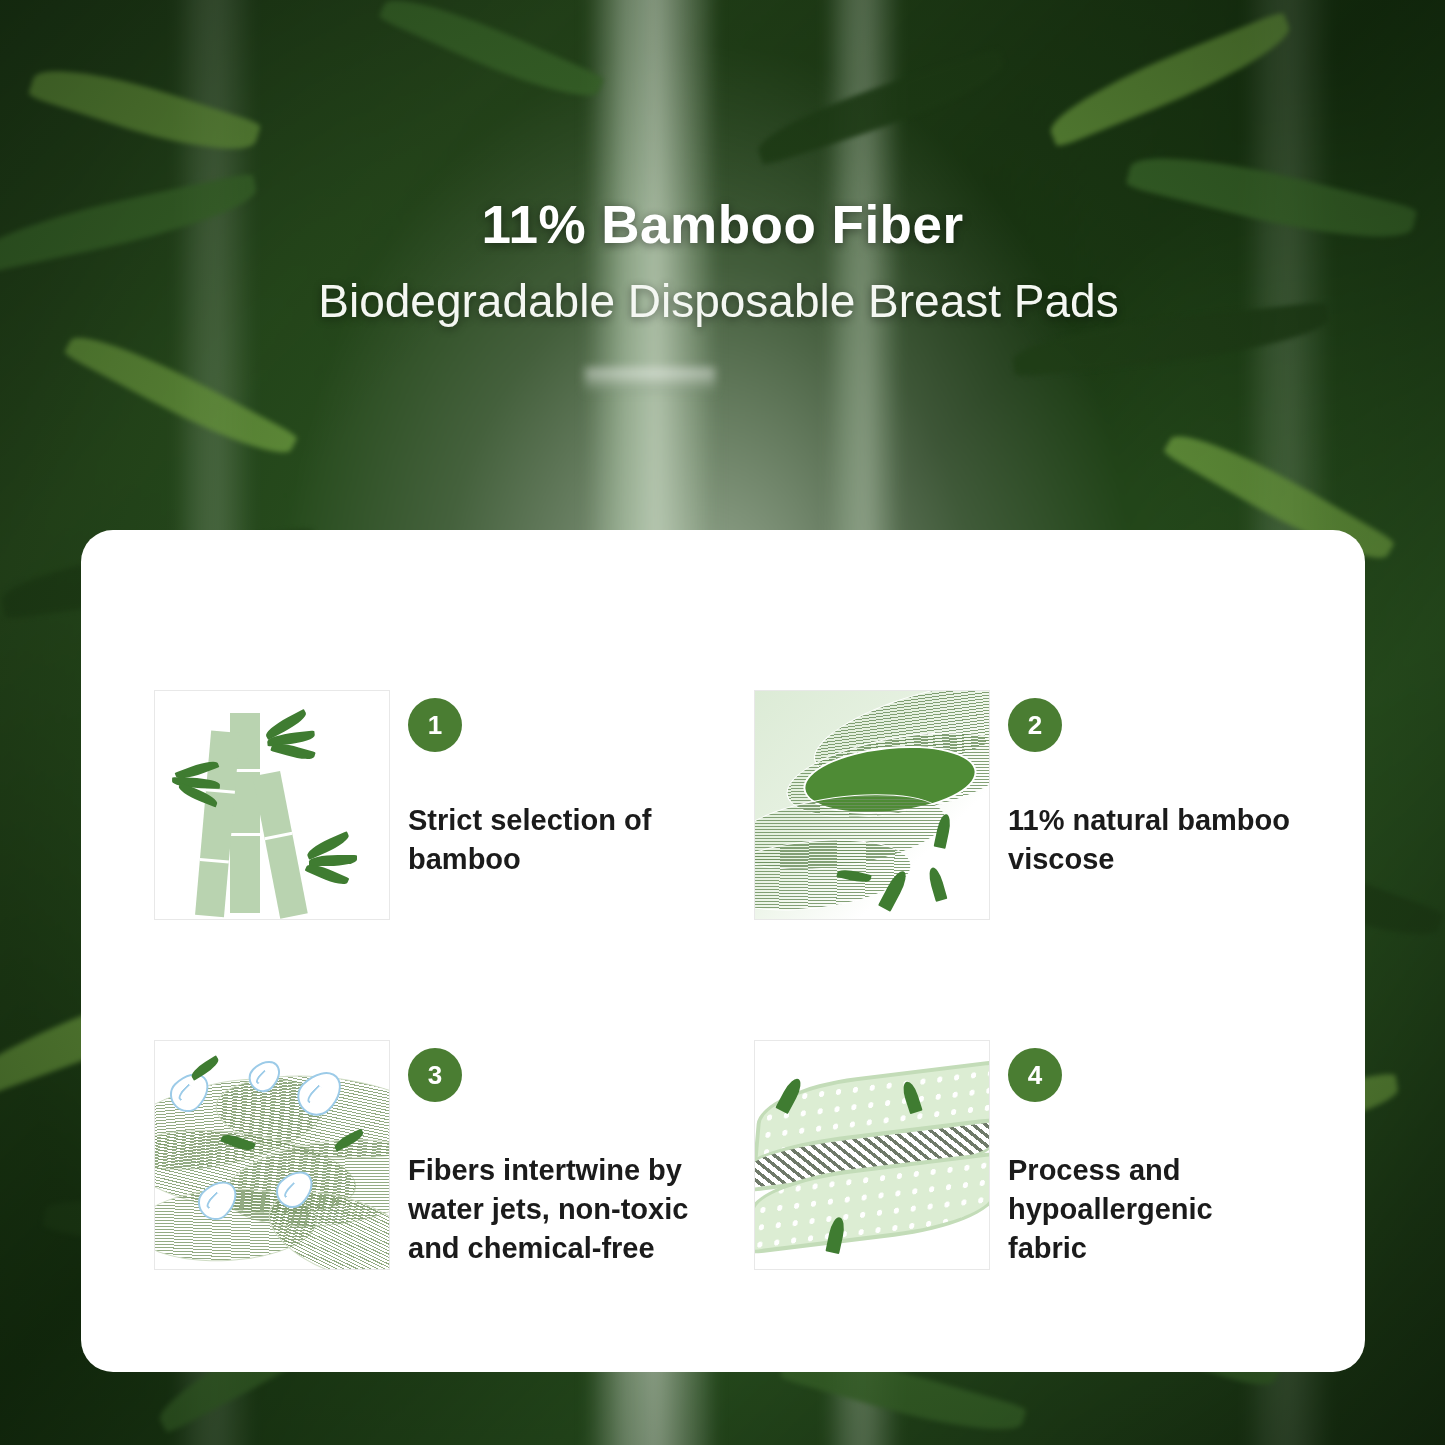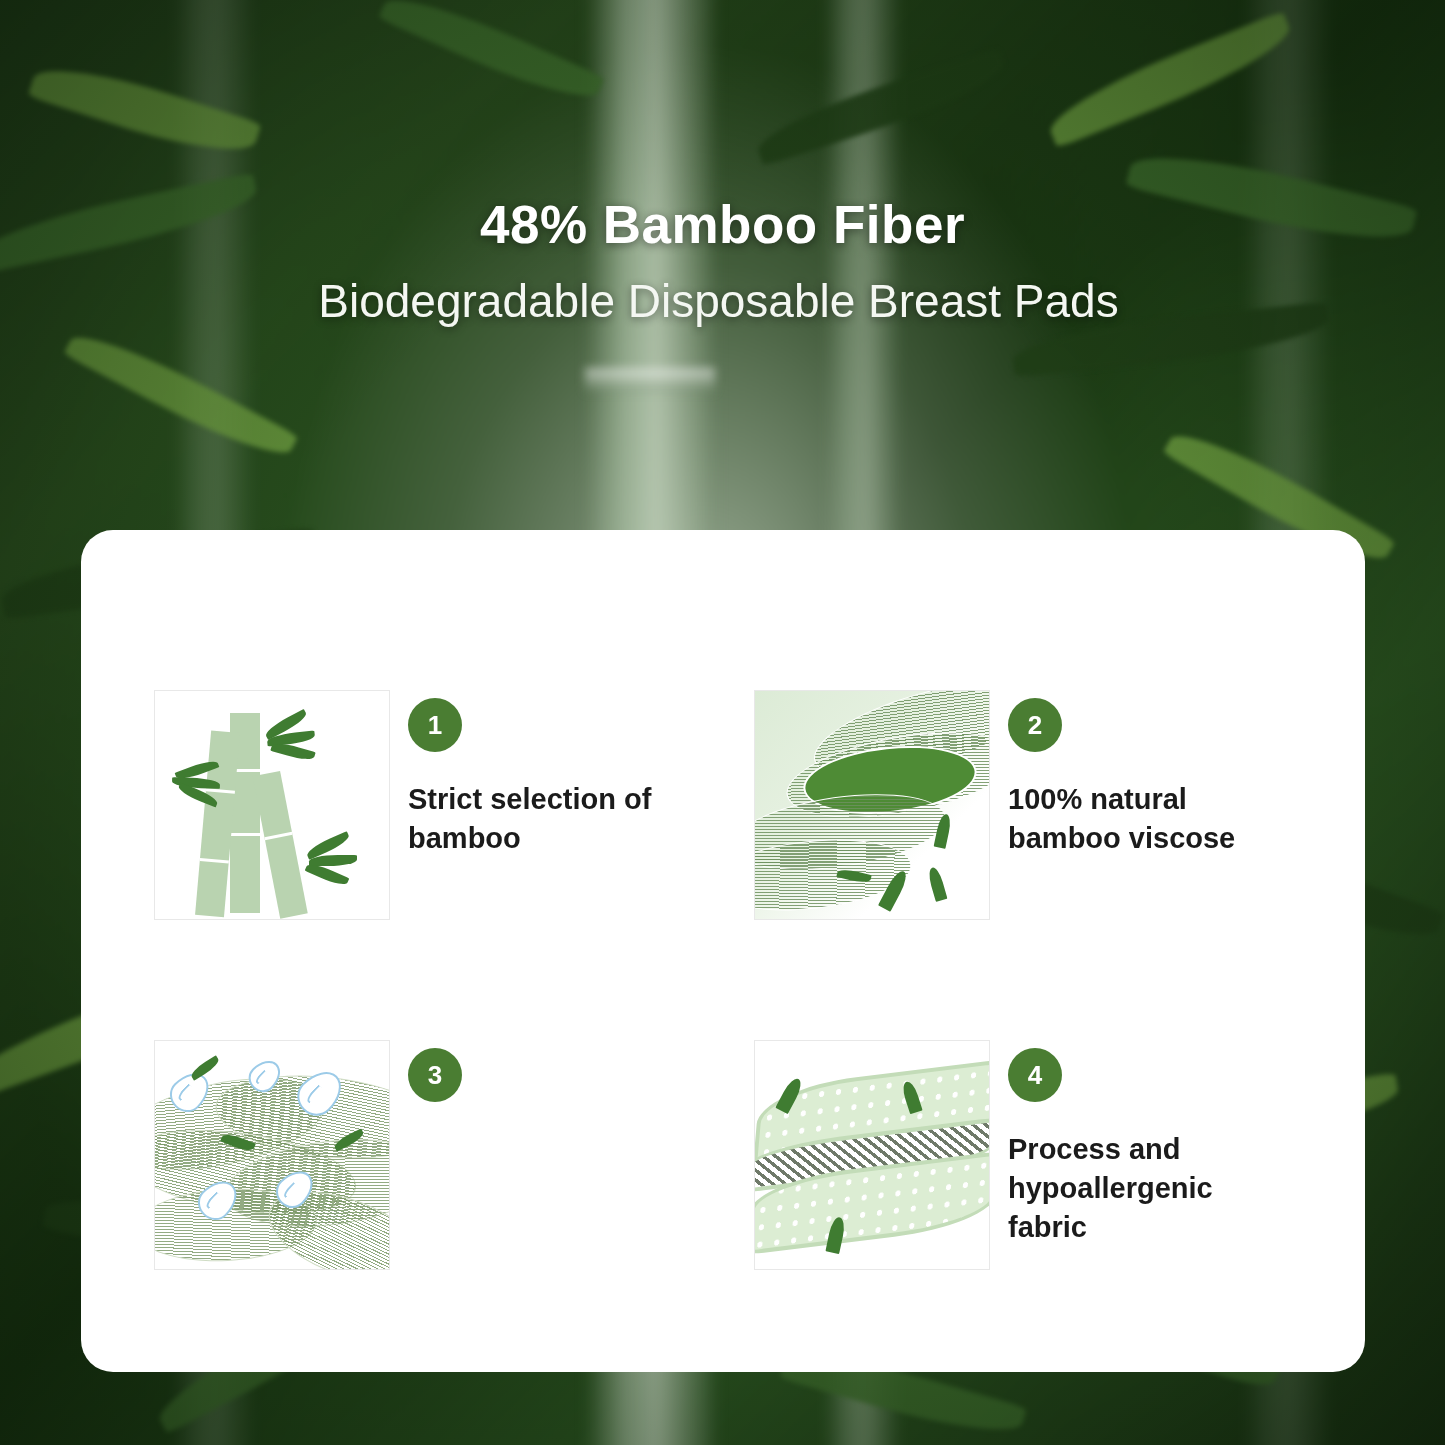--- a/index.html
+++ b/index.html
@@ -75,21 +75,21 @@
     width:234px;height:228px;border:1px solid #e8e8e8;background:#fff;
     position:relative;overflow:hidden;flex:none;
   }
   .step-txt{margin-left:18px;padding-top:8px;width:300px;}
   .badge{
     width:54px;height:54px;border-radius:50%;background:#4a7d32;color:#fff;
     display:flex;align-items:center;justify-content:center;
     font-size:26px;font-weight:600;
   }
   .caption{
-    margin-top:28px;font-size:29px;font-weight:600;color:#1b1b1b;line-height:1.35;
+    margin-top:49px;font-size:29px;font-weight:600;color:#1b1b1b;line-height:1.35;
   }
   .step.s2 .step-txt,.step.s4 .step-txt{width:330px;}
 
   
   .ill{position:absolute;inset:0;}
   .stalk{position:absolute;background:#b9d3b0;}
   .stalk .seg{position:absolute;left:0;right:0;height:3px;background:#fff;}
   .leafcl{position:absolute;}
   .lf{position:absolute;background:#3f7c31;border-radius:60% 6% 60% 6%;}
 
@@ -152,21 +152,21 @@
     <div class="leafbg" style="left:70%;top:90%;width:19%;height:3.2%;transform:rotate(26deg);"></div>
 
     <div class="leafbg" style="left:26%;top:2%;width:16%;height:2.6%;transform:rotate(24deg);"></div>
     <div class="leafbg dk" style="left:52%;top:6%;width:18%;height:2.8%;transform:rotate(-18deg);"></div>
     <div class="leafbg lt" style="left:30%;top:88%;width:15%;height:2.6%;transform:rotate(-30deg);"></div>
     <div class="leafbg" style="left:54%;top:95%;width:17%;height:2.8%;transform:rotate(16deg);"></div>
     <div class="vig"></div>
   </div>
 
   <div class="titles">
-    <h1 class="title">48% Bamboo Fiber</h1>
+    <h1 class="title">11% Bamboo Fiber</h1>
     <p class="subtitle">Biodegradable Disposable Breast Pads</p>
   </div>
 
   <div class="card">
 
     <div class="grid">
 
       <div class="step s1">
         <div class="thumb">
           <div class="ill">
@@ -214,21 +214,21 @@
             <div class="ribbon" style="left:-25px;top:106px;width:215px;height:68px;transform:rotate(-8deg);"></div>
             <div class="ribbon" style="left:-45px;top:150px;width:200px;height:66px;transform:rotate(-6deg);"></div>
             <div class="lf" style="position:absolute;left:182px;top:123px;width:12px;height:34px;border-radius:60% 60% 6% 6%;transform:rotate(12deg);"></div>
             <div class="lf" style="position:absolute;left:132px;top:178px;width:14px;height:42px;border-radius:60% 60% 6% 6%;transform:rotate(28deg);"></div>
             <div class="lf" style="position:absolute;left:176px;top:176px;width:12px;height:34px;border-radius:60% 60% 6% 6%;transform:rotate(-16deg);"></div>
             <div class="lf" style="position:absolute;left:82px;top:180px;width:34px;height:10px;border-radius:60% 6% 60% 6%;transform:rotate(14deg);"></div>
           </div>
         </div>
         <div class="step-txt">
           <div class="badge">2</div>
-          <div class="caption">100% natural bamboo viscose</div>
+          <div class="caption">11% natural bamboo viscose</div>
         </div>
       </div>
 
       <div class="step s3">
         <div class="thumb">
           <div class="ill">
             <div class="fib" style="left:-40px;top:42px;width:210px;height:80px;transform:rotate(-12deg);"></div>
             <div class="fib" style="left:60px;top:36px;width:220px;height:78px;transform:rotate(6deg);"></div>
             <div class="fib" style="left:-30px;top:92px;width:230px;height:76px;transform:rotate(8deg);"></div>
             <div class="fib" style="left:70px;top:100px;width:210px;height:82px;transform:rotate(-7deg);"></div>
@@ -249,20 +249,21 @@
             <div class="drop" style="left:124px;top:128px;width:28px;height:36px;">
                 <i></i>
               </div>
             <div class="lf" style="position:absolute;left:34px;top:22px;width:32px;height:10px;transform:rotate(-32deg);"></div>
             <div class="lf" style="position:absolute;left:66px;top:96px;width:34px;height:11px;transform:rotate(22deg);"></div>
             <div class="lf" style="position:absolute;left:178px;top:94px;width:32px;height:10px;transform:rotate(-26deg);"></div>
           </div>
         </div>
         <div class="step-txt">
           <div class="badge">3</div>
+          <div class="caption">Fibers intertwine by water jets, non-toxic and chemical-free</div>
         </div>
       </div>
 
       <div class="step s4">
         <div class="thumb">
           <div class="ill">
             <div class="layer dots" style="left:0px;top:34px;width:235px;height:78px;transform:rotate(-7deg) skewX(-12deg);"></div>
             <div class="layer stripe" style="left:-8px;top:92px;width:240px;height:36px;transform:rotate(-7deg) skewX(-12deg);"></div>
             <div class="layer dots" style="left:-6px;top:126px;width:240px;height:64px;transform:rotate(-7deg) skewX(-12deg);"></div>
             <div class="lf" style="position:absolute;left:28px;top:36px;width:14px;height:36px;border-radius:60% 60% 6% 6%;transform:rotate(28deg);"></div>

